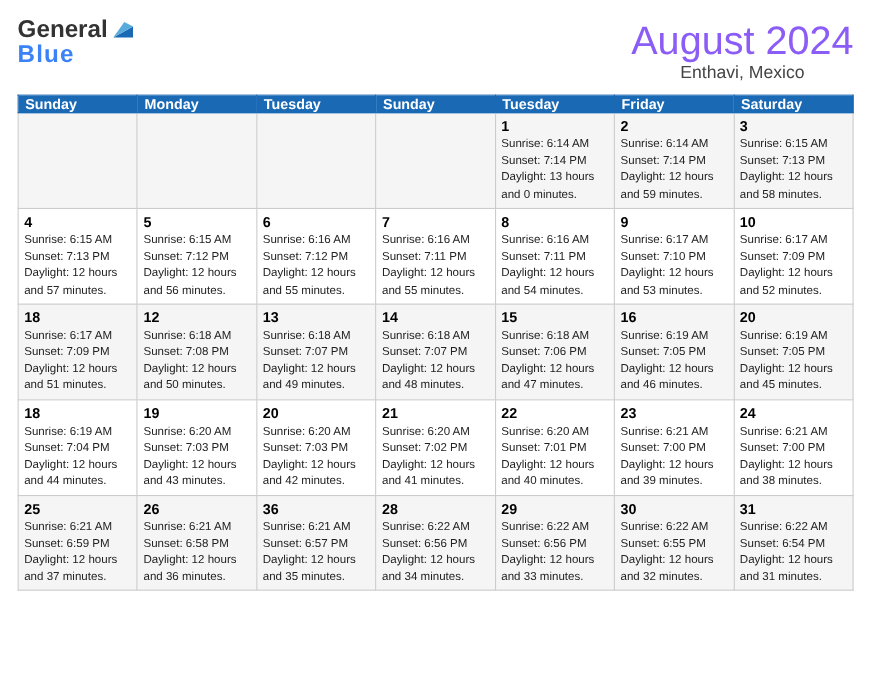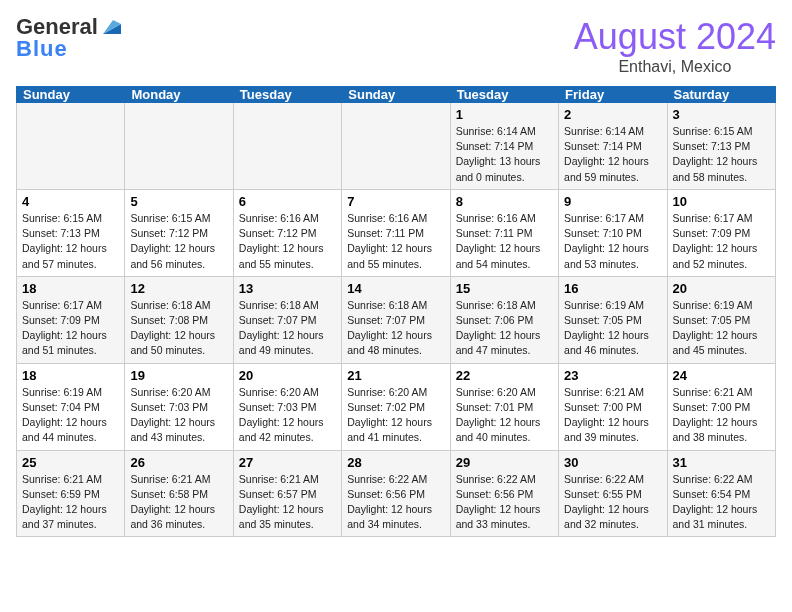--- a/index.html
+++ b/index.html
@@ -233,21 +233,21 @@
       <tr>
         <td>
           <span class="day-number">25</span>
           <div class="day-info">Sunrise: 6:21 AM<br>Sunset: 6:59 PM<br>Daylight: 12 hours and 37 minutes.</div>
         </td>
         <td>
           <span class="day-number">26</span>
           <div class="day-info">Sunrise: 6:21 AM<br>Sunset: 6:58 PM<br>Daylight: 12 hours and 36 minutes.</div>
         </td>
         <td>
-          <span class="day-number">27</span>
+          <span class="day-number">36</span>
           <div class="day-info">Sunrise: 6:21 AM<br>Sunset: 6:57 PM<br>Daylight: 12 hours and 35 minutes.</div>
         </td>
         <td>
           <span class="day-number">28</span>
           <div class="day-info">Sunrise: 6:22 AM<br>Sunset: 6:56 PM<br>Daylight: 12 hours and 34 minutes.</div>
         </td>
         <td>
           <span class="day-number">29</span>
           <div class="day-info">Sunrise: 6:22 AM<br>Sunset: 6:56 PM<br>Daylight: 12 hours and 33 minutes.</div>
         </td>

